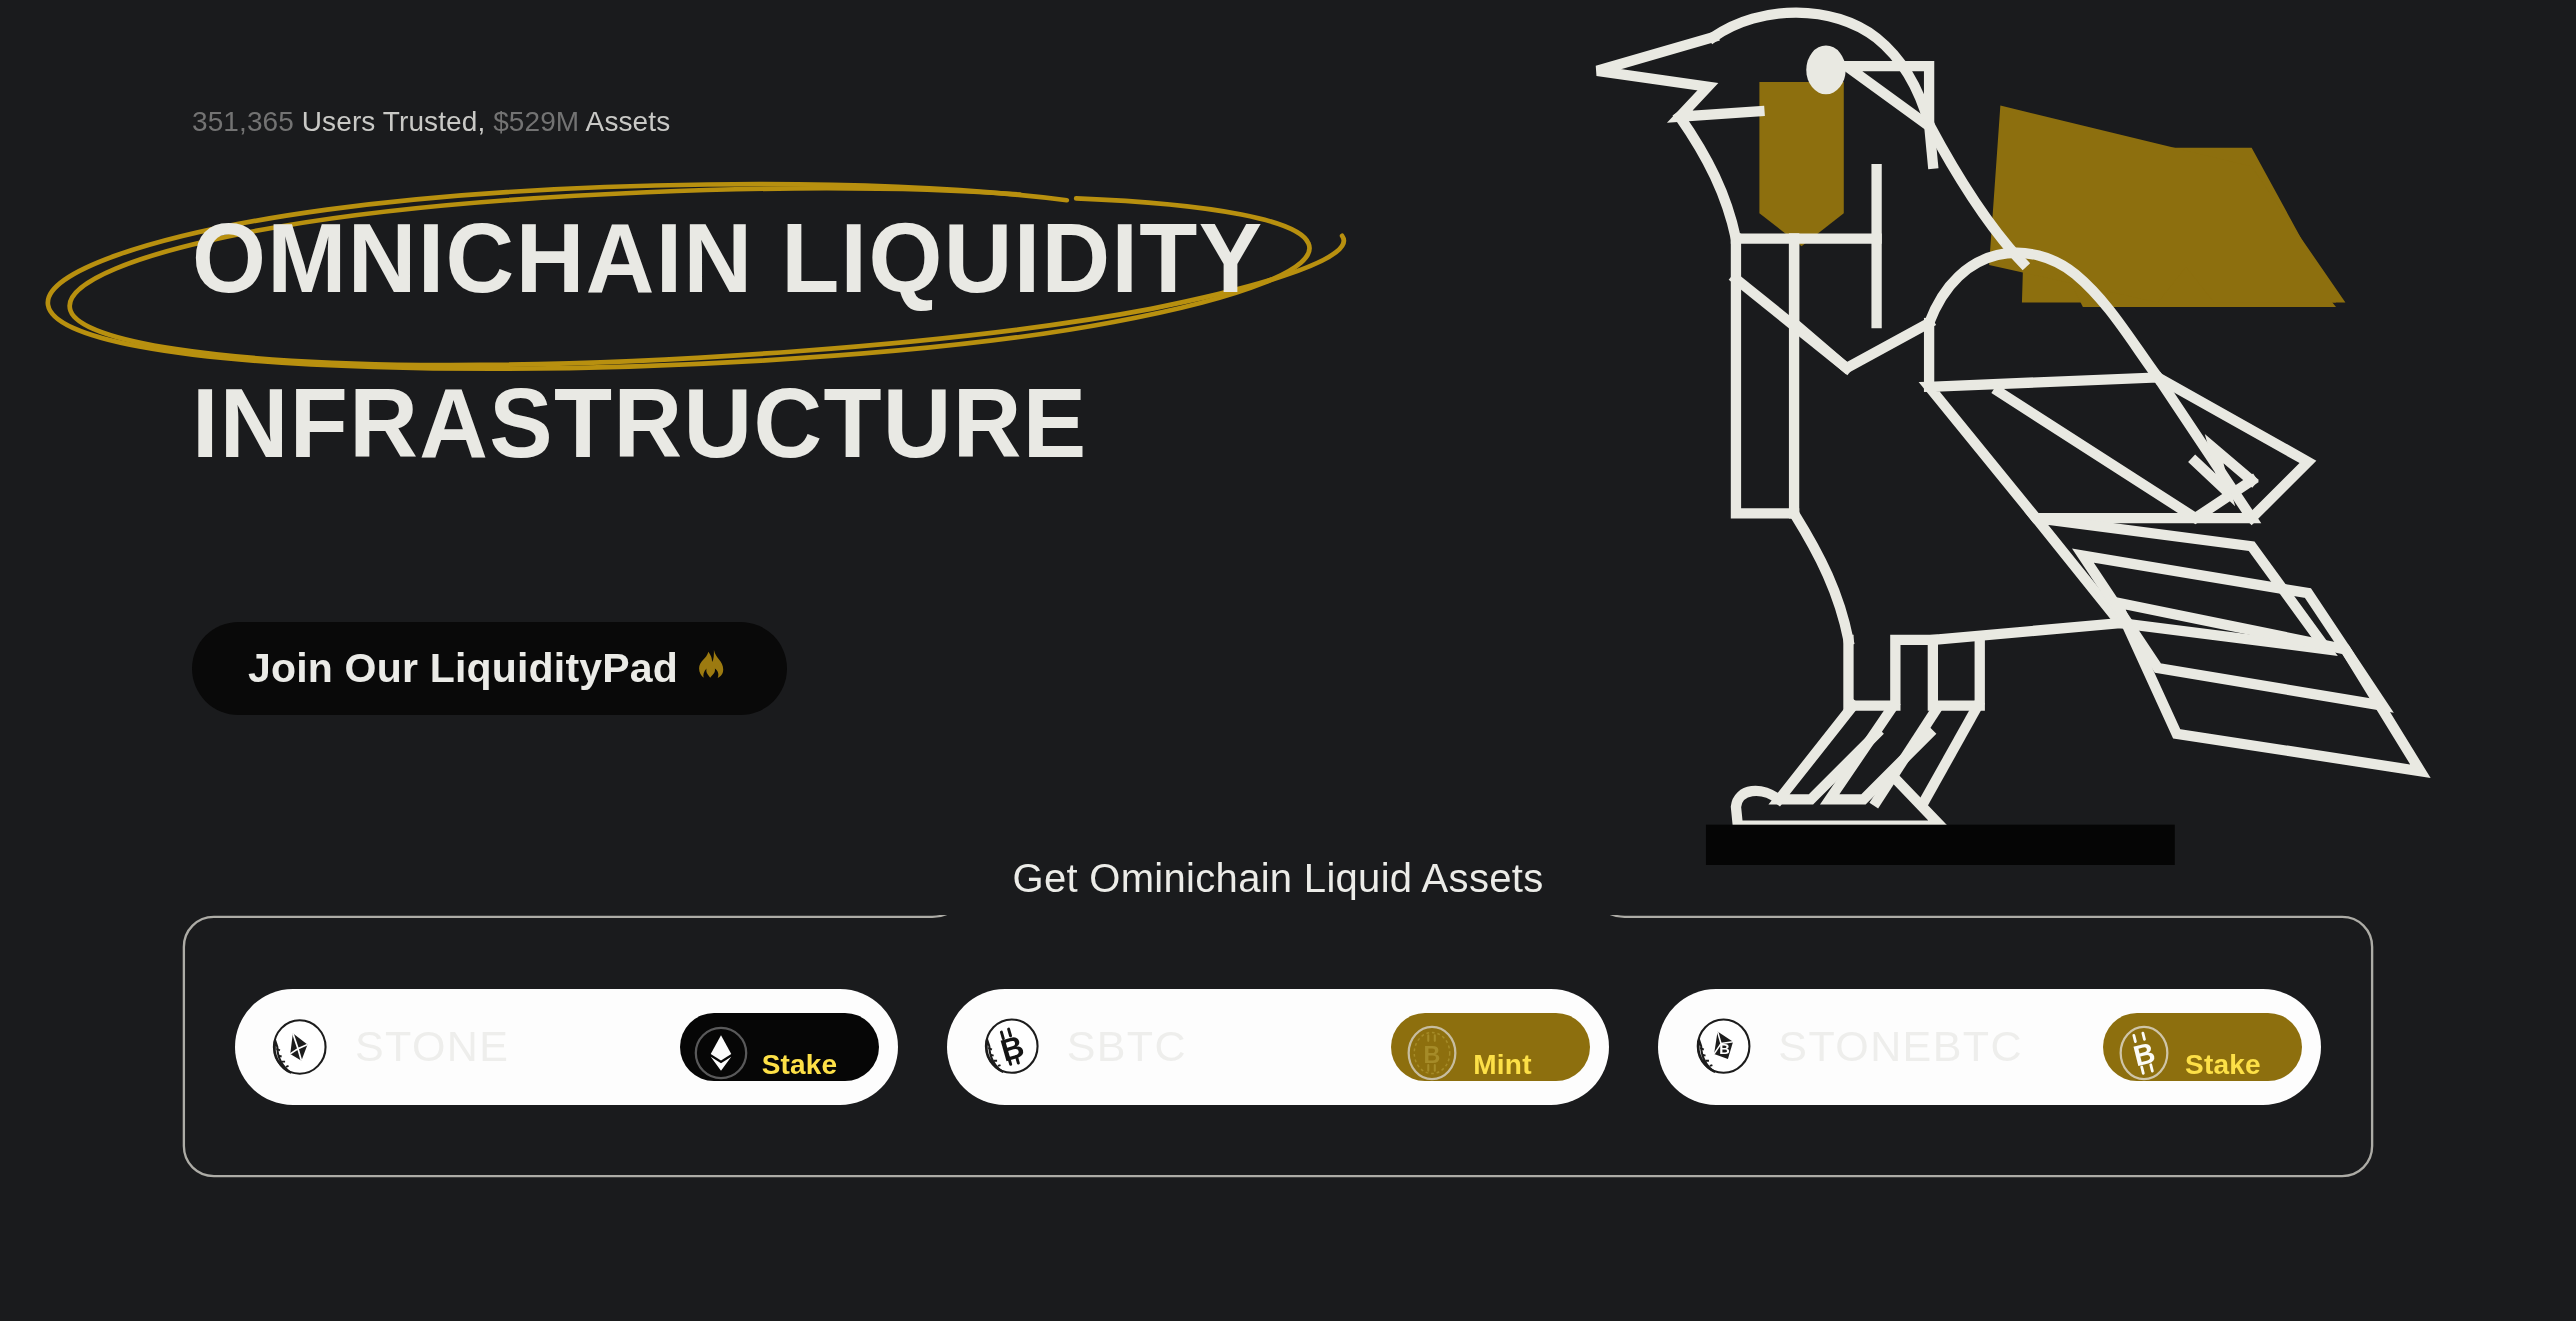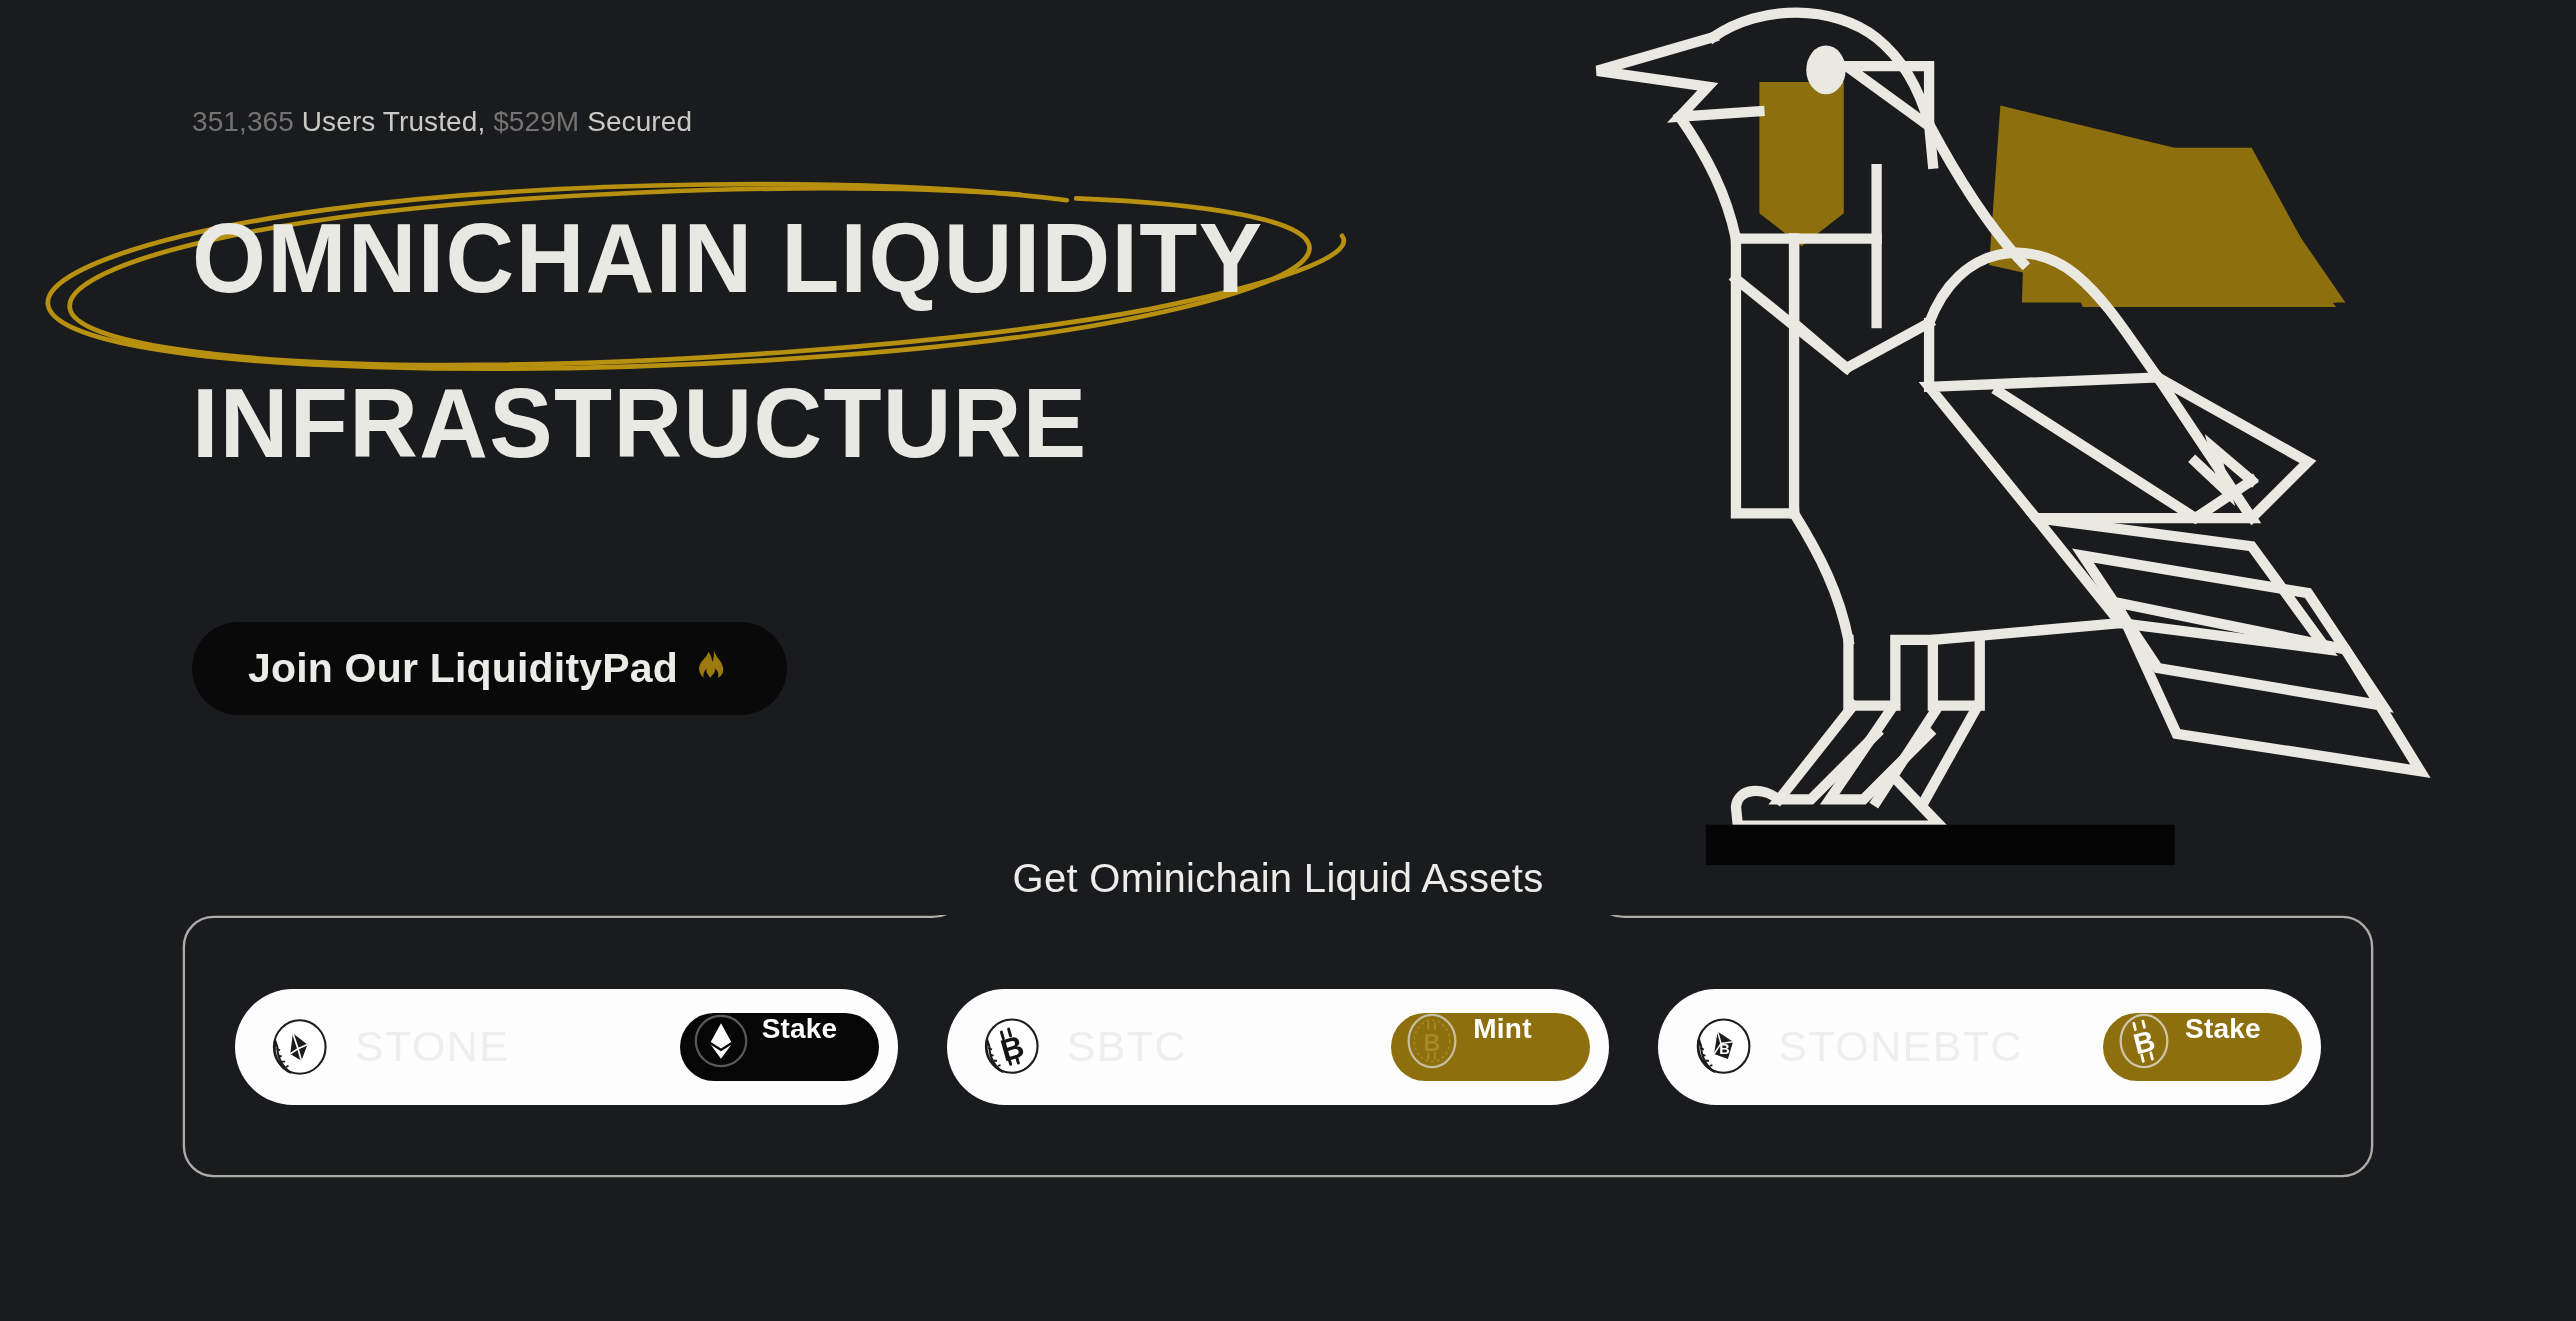--- a/index.html
+++ b/index.html
@@ -171,28 +171,28 @@
     white-space: nowrap;
   }
 
   .action-btn {
     flex: 0 0 auto;
     height: 68px;
     min-width: 199px;
     border: none;
     border-radius: 41px;
     display: flex;
-    align-items: flex-start;
+    align-items: flex-end;
     gap: 13px;
     padding: 0 32px 0 13px;
     cursor: pointer;
     font-family: "Liberation Sans", sans-serif;
     font-size: 28px;
     font-weight: 700;
-    color: #ffffff;
+    color: #fde047;
     letter-spacing: 0.2px;
   }
   .action-btn.dark { background: #060606; }
   .action-btn.gold { background: #8d6f0e; }
   .btn-icon { width: 56px; height: 56px; flex: 0 0 56px; display: block; }
   .btn-icon svg { display: block; width: 100%; height: 100%; }
   .btn-label { white-space: nowrap; }
 </style>
 </head>
 <body>
@@ -249,21 +249,21 @@
         <path d="M556,650 L800,700 L880,830 L620,790 Z"></path>
         <path d="M360,690 L560,672"></path>
       </g>
 
       <rect x="118" y="887" width="500" height="45" fill="#050505"></rect>
       <rect x="118" y="948" width="500" height="18" fill="#050505"></rect>
     </svg>
   </div>
 
   <div class="stats-line">
-    <span class="stats-num">351,365</span><span> Users Trusted, </span><span class="stats-num">$529M</span><span> Secured</span>
+    <span class="stats-num">351,365</span><span> Users Trusted, </span><span class="stats-num">$529M</span><span> Assets</span>
   </div>
 
   <div class="headline-wrap">
     <div class="scribble">
       <svg viewBox="0 0 1460 220" xmlns="http://www.w3.org/2000/svg">
         <g fill="none" stroke="#b8900f" stroke-width="5" stroke-linecap="round">
           <path d="M1110,28 C900,2 560,6 320,38 C130,64 16,106 22,140 C28,176 160,200 370,206 C620,214 960,196 1160,158 C1300,132 1380,100 1368,74 C1358,50 1270,32 1120,26"></path>
           <path d="M1060,22 C840,6 480,20 270,56 C110,84 36,118 46,146 C58,180 210,202 420,204 C660,206 1000,182 1200,144 C1330,118 1420,88 1404,66"></path>
         </g>
       </svg>

